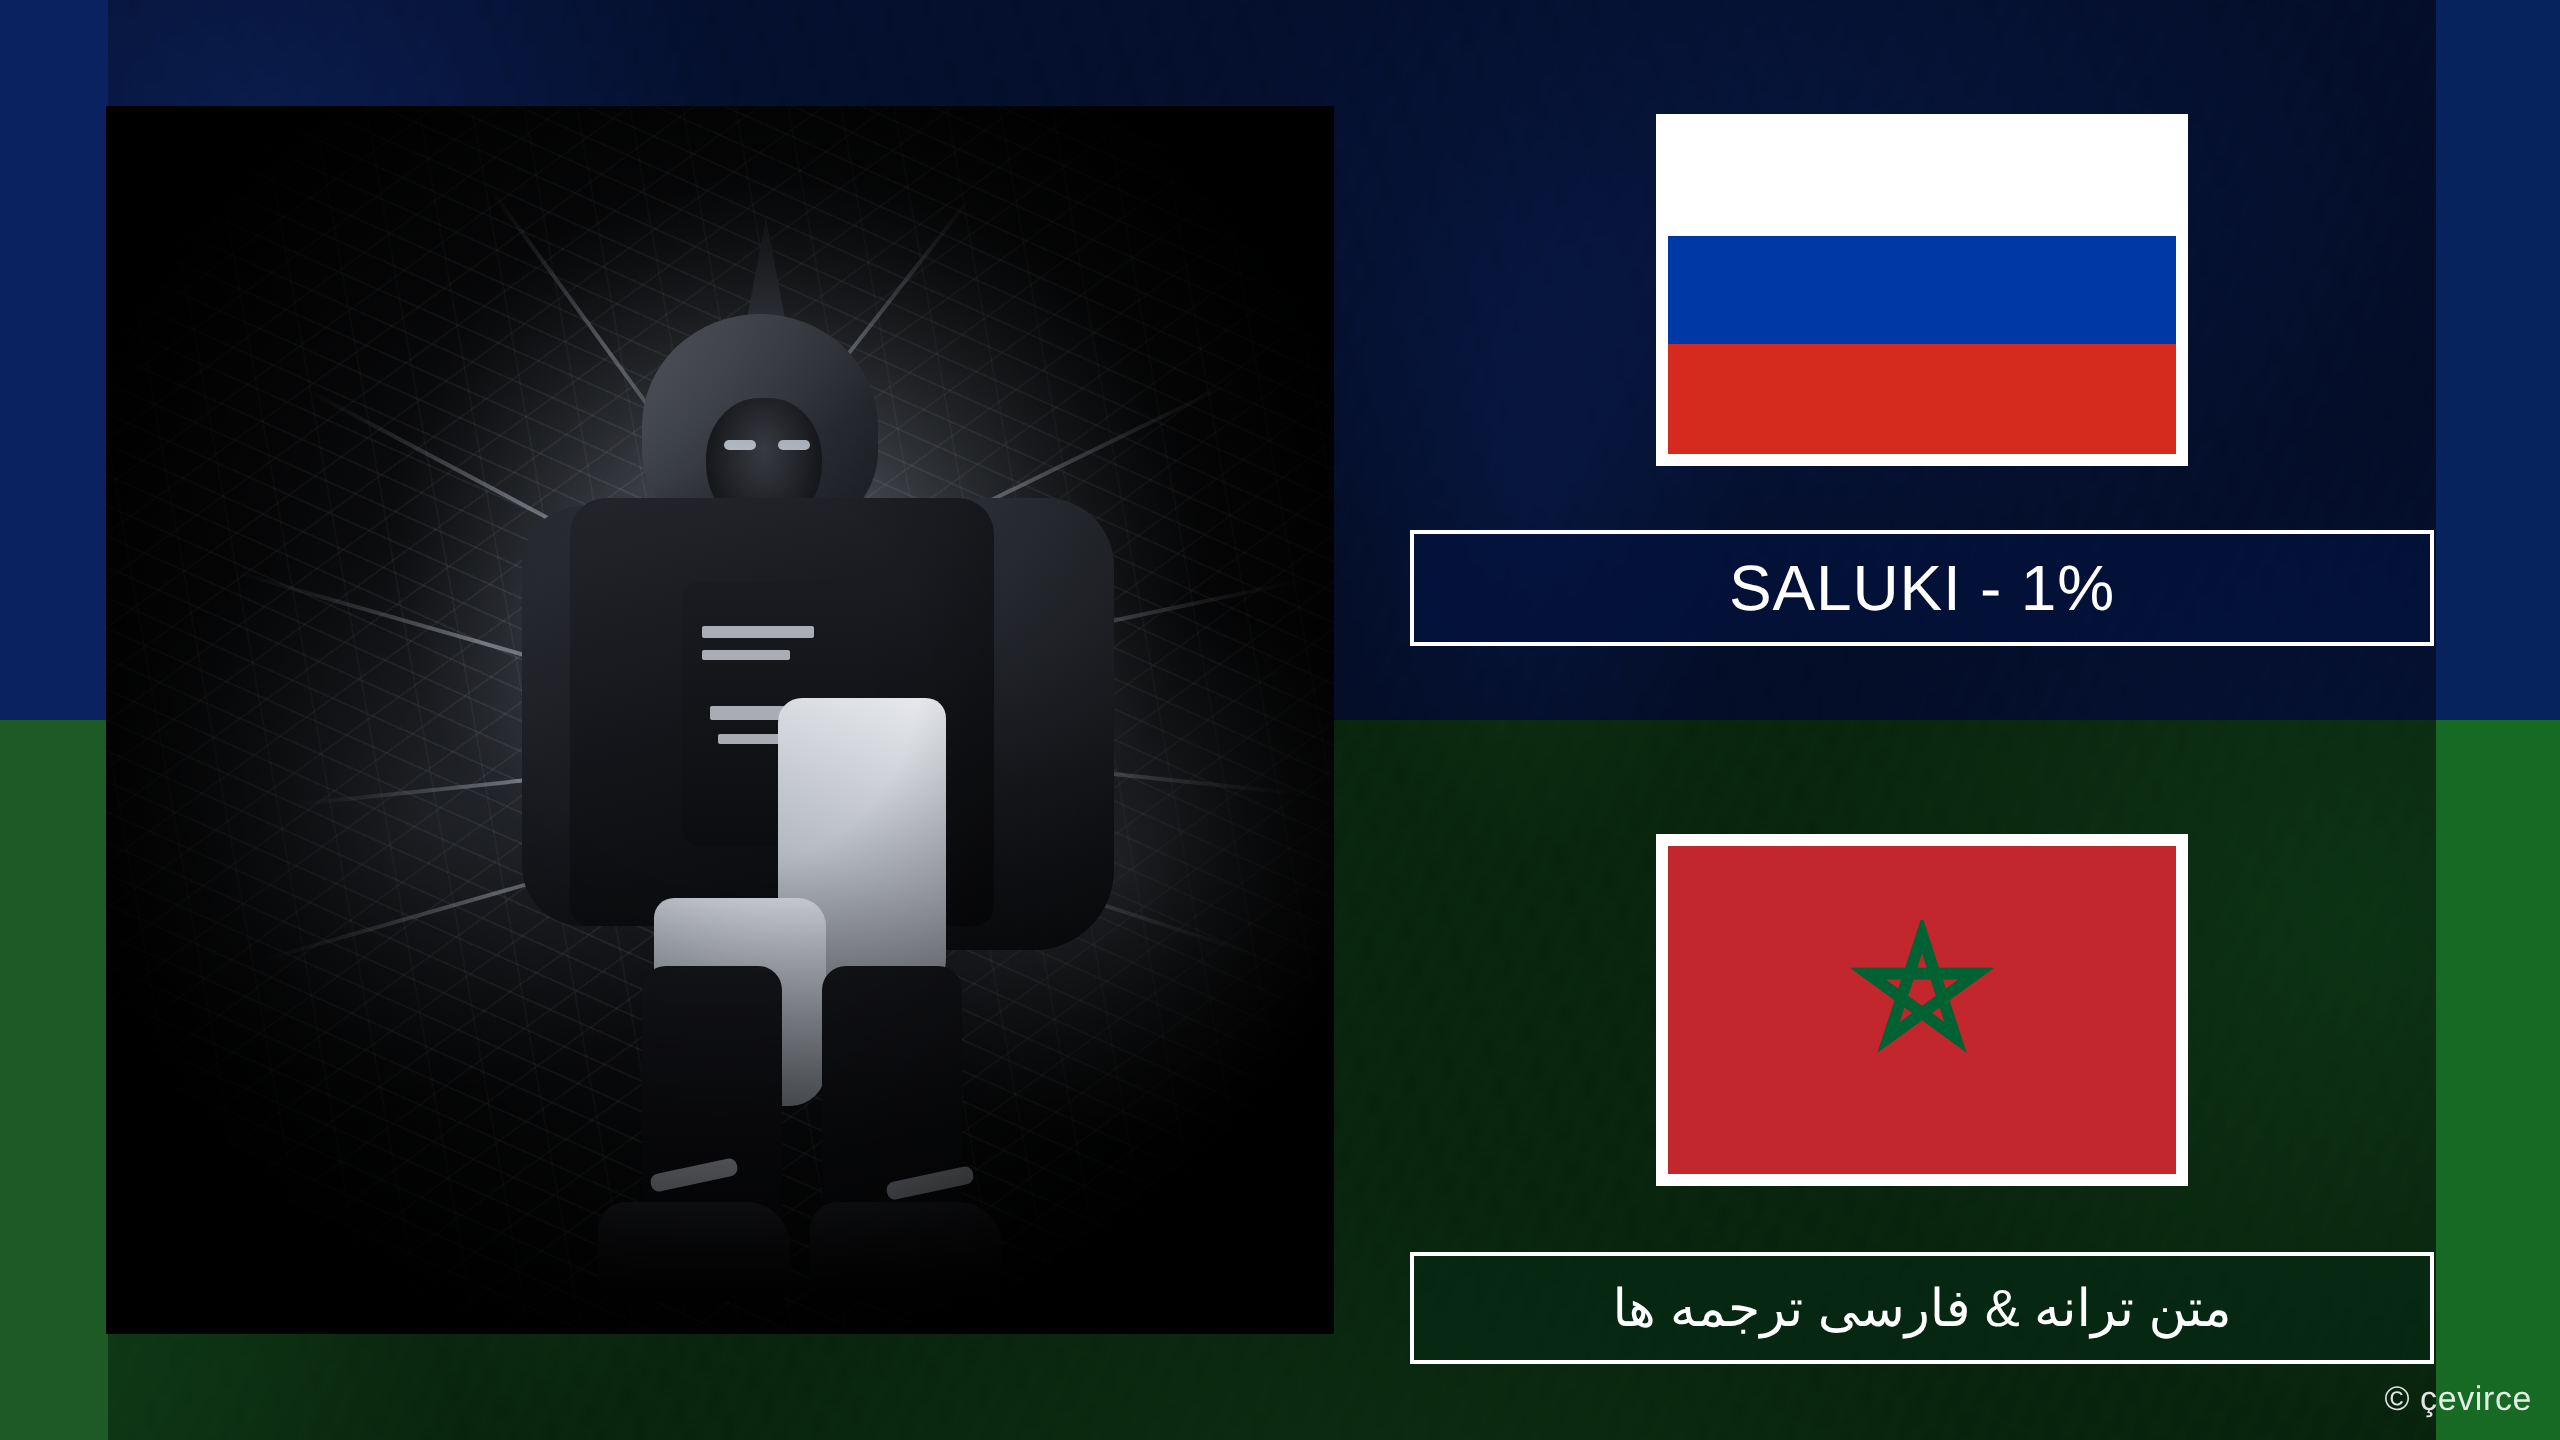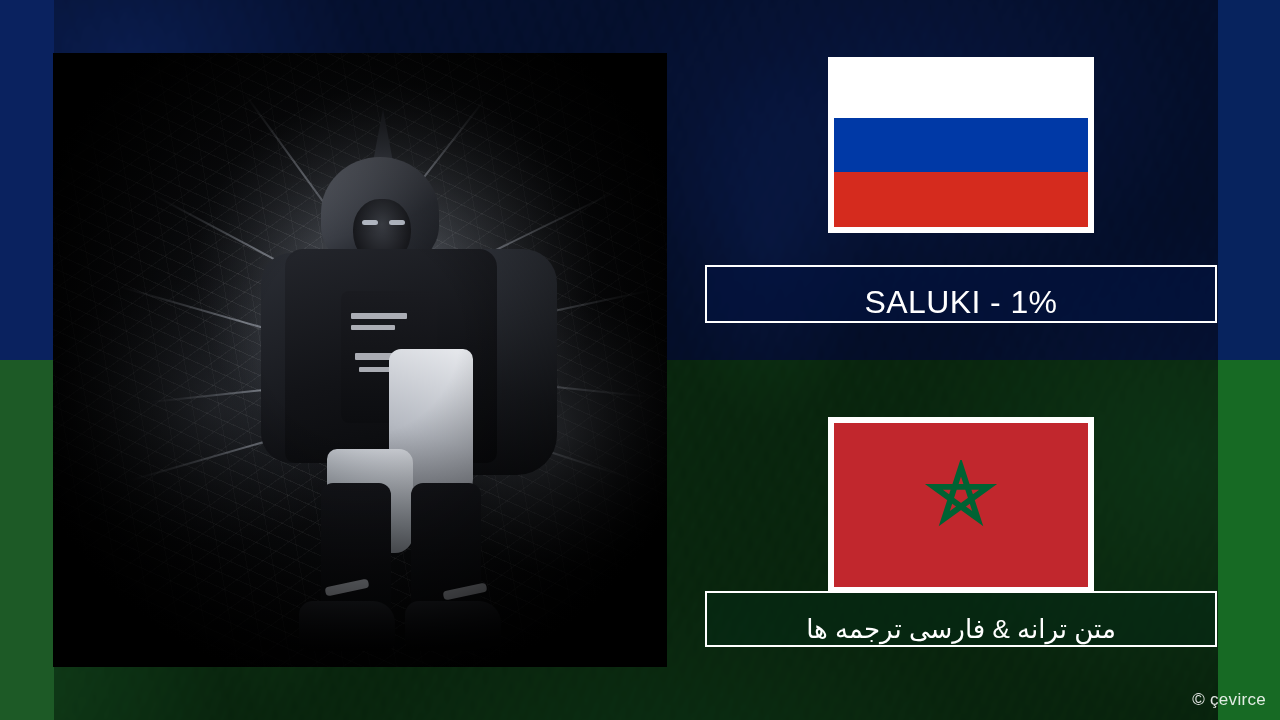--- a/index.html
+++ b/index.html
@@ -151,30 +151,30 @@
   .flag-wrap.source{ top:57px; }
   .flag-wrap.target{ top:417px; }
   .flag{ position:relative; width:100%; height:100%; overflow:hidden; }
   .ru-band{ width:100%; height:33.34%; }
   .ma-field{ width:100%; height:100%; display:flex; align-items:center; justify-content:center; }
 
   
   .panel{
     position:absolute; left:705px; width:512px;
     border:2px solid #ffffff;
-    display:flex; align-items:flex-end; justify-content:center;
+    display:flex; align-items:center; justify-content:center;
     color:#ffffff;
   }
   .panel.title{
     top:265px; height:58px;
     background:rgba(4,20,64,.62);
     font-size:32px; letter-spacing:.4px;
   }
   .panel.subtitle{
-    top:591px; height:56px;
+    top:626px; height:56px;
     background:rgba(6,42,20,.58);
     font-size:26px; direction:rtl;
   }
 
   .watermark{
     position:absolute; right:14px; bottom:10px;
     color:rgba(255,255,255,.88); font-size:17px; letter-spacing:.3px;
     display:flex; align-items:center; gap:5px;
   }
 </style>

